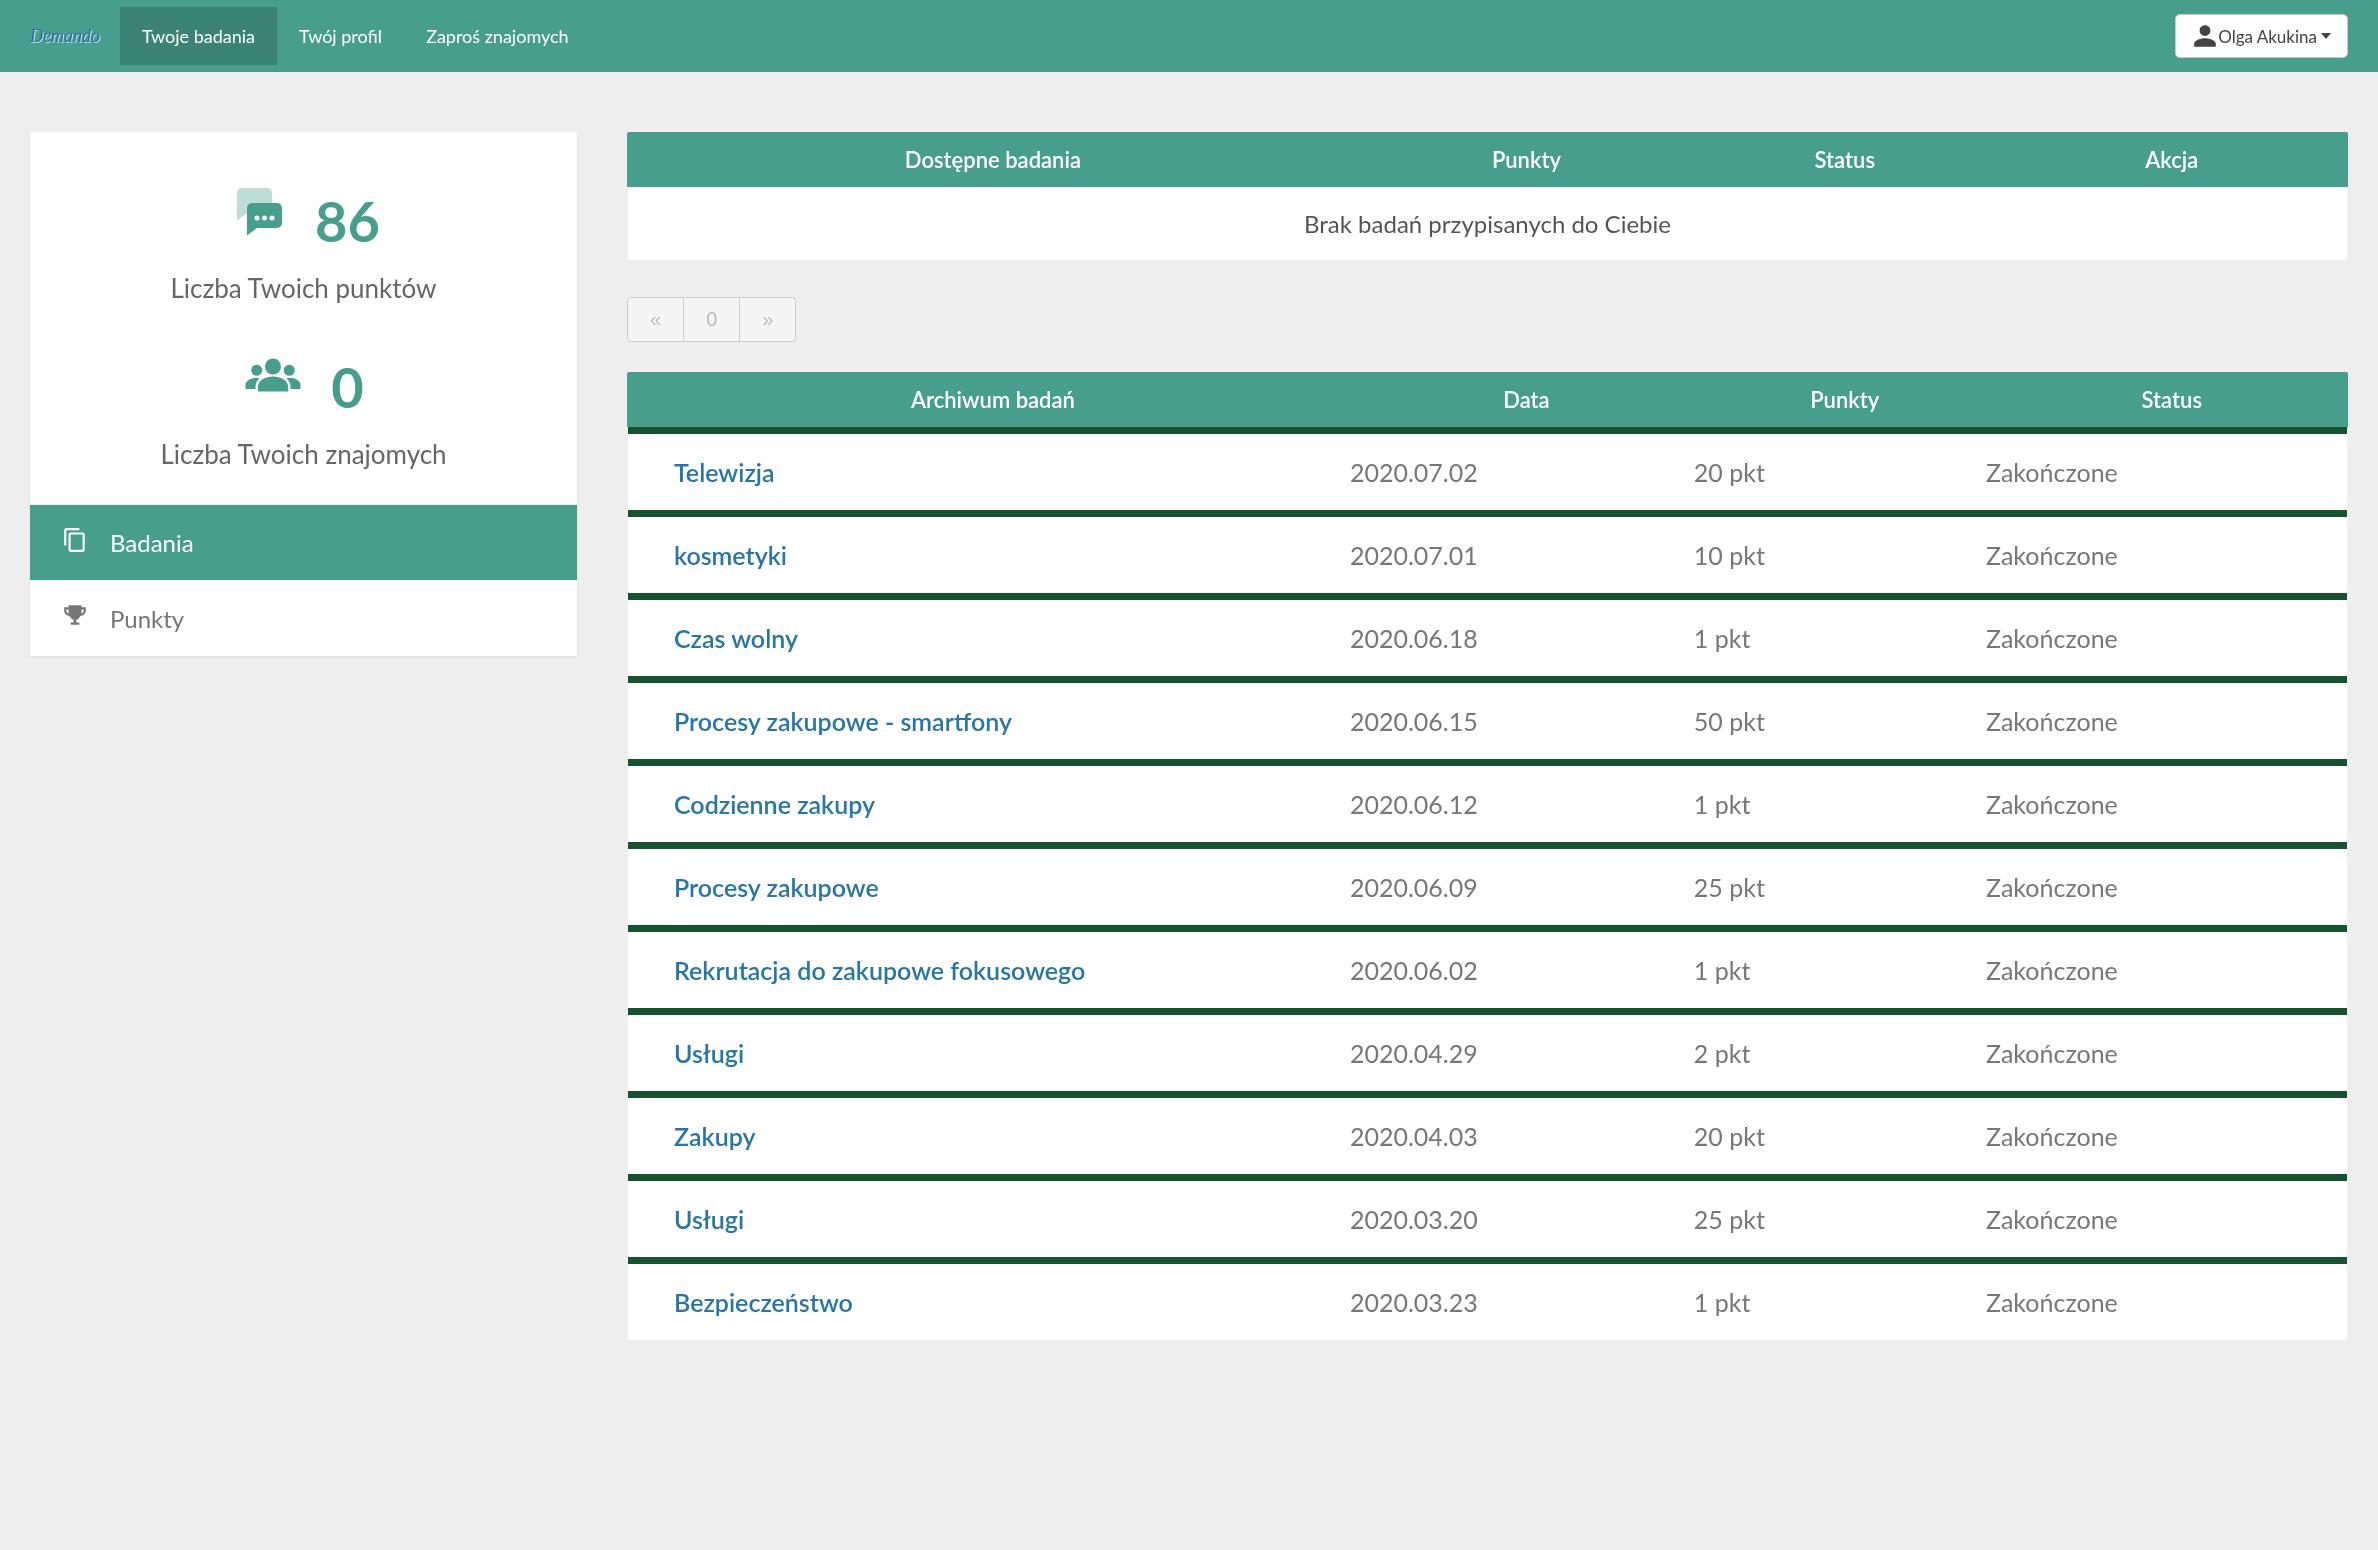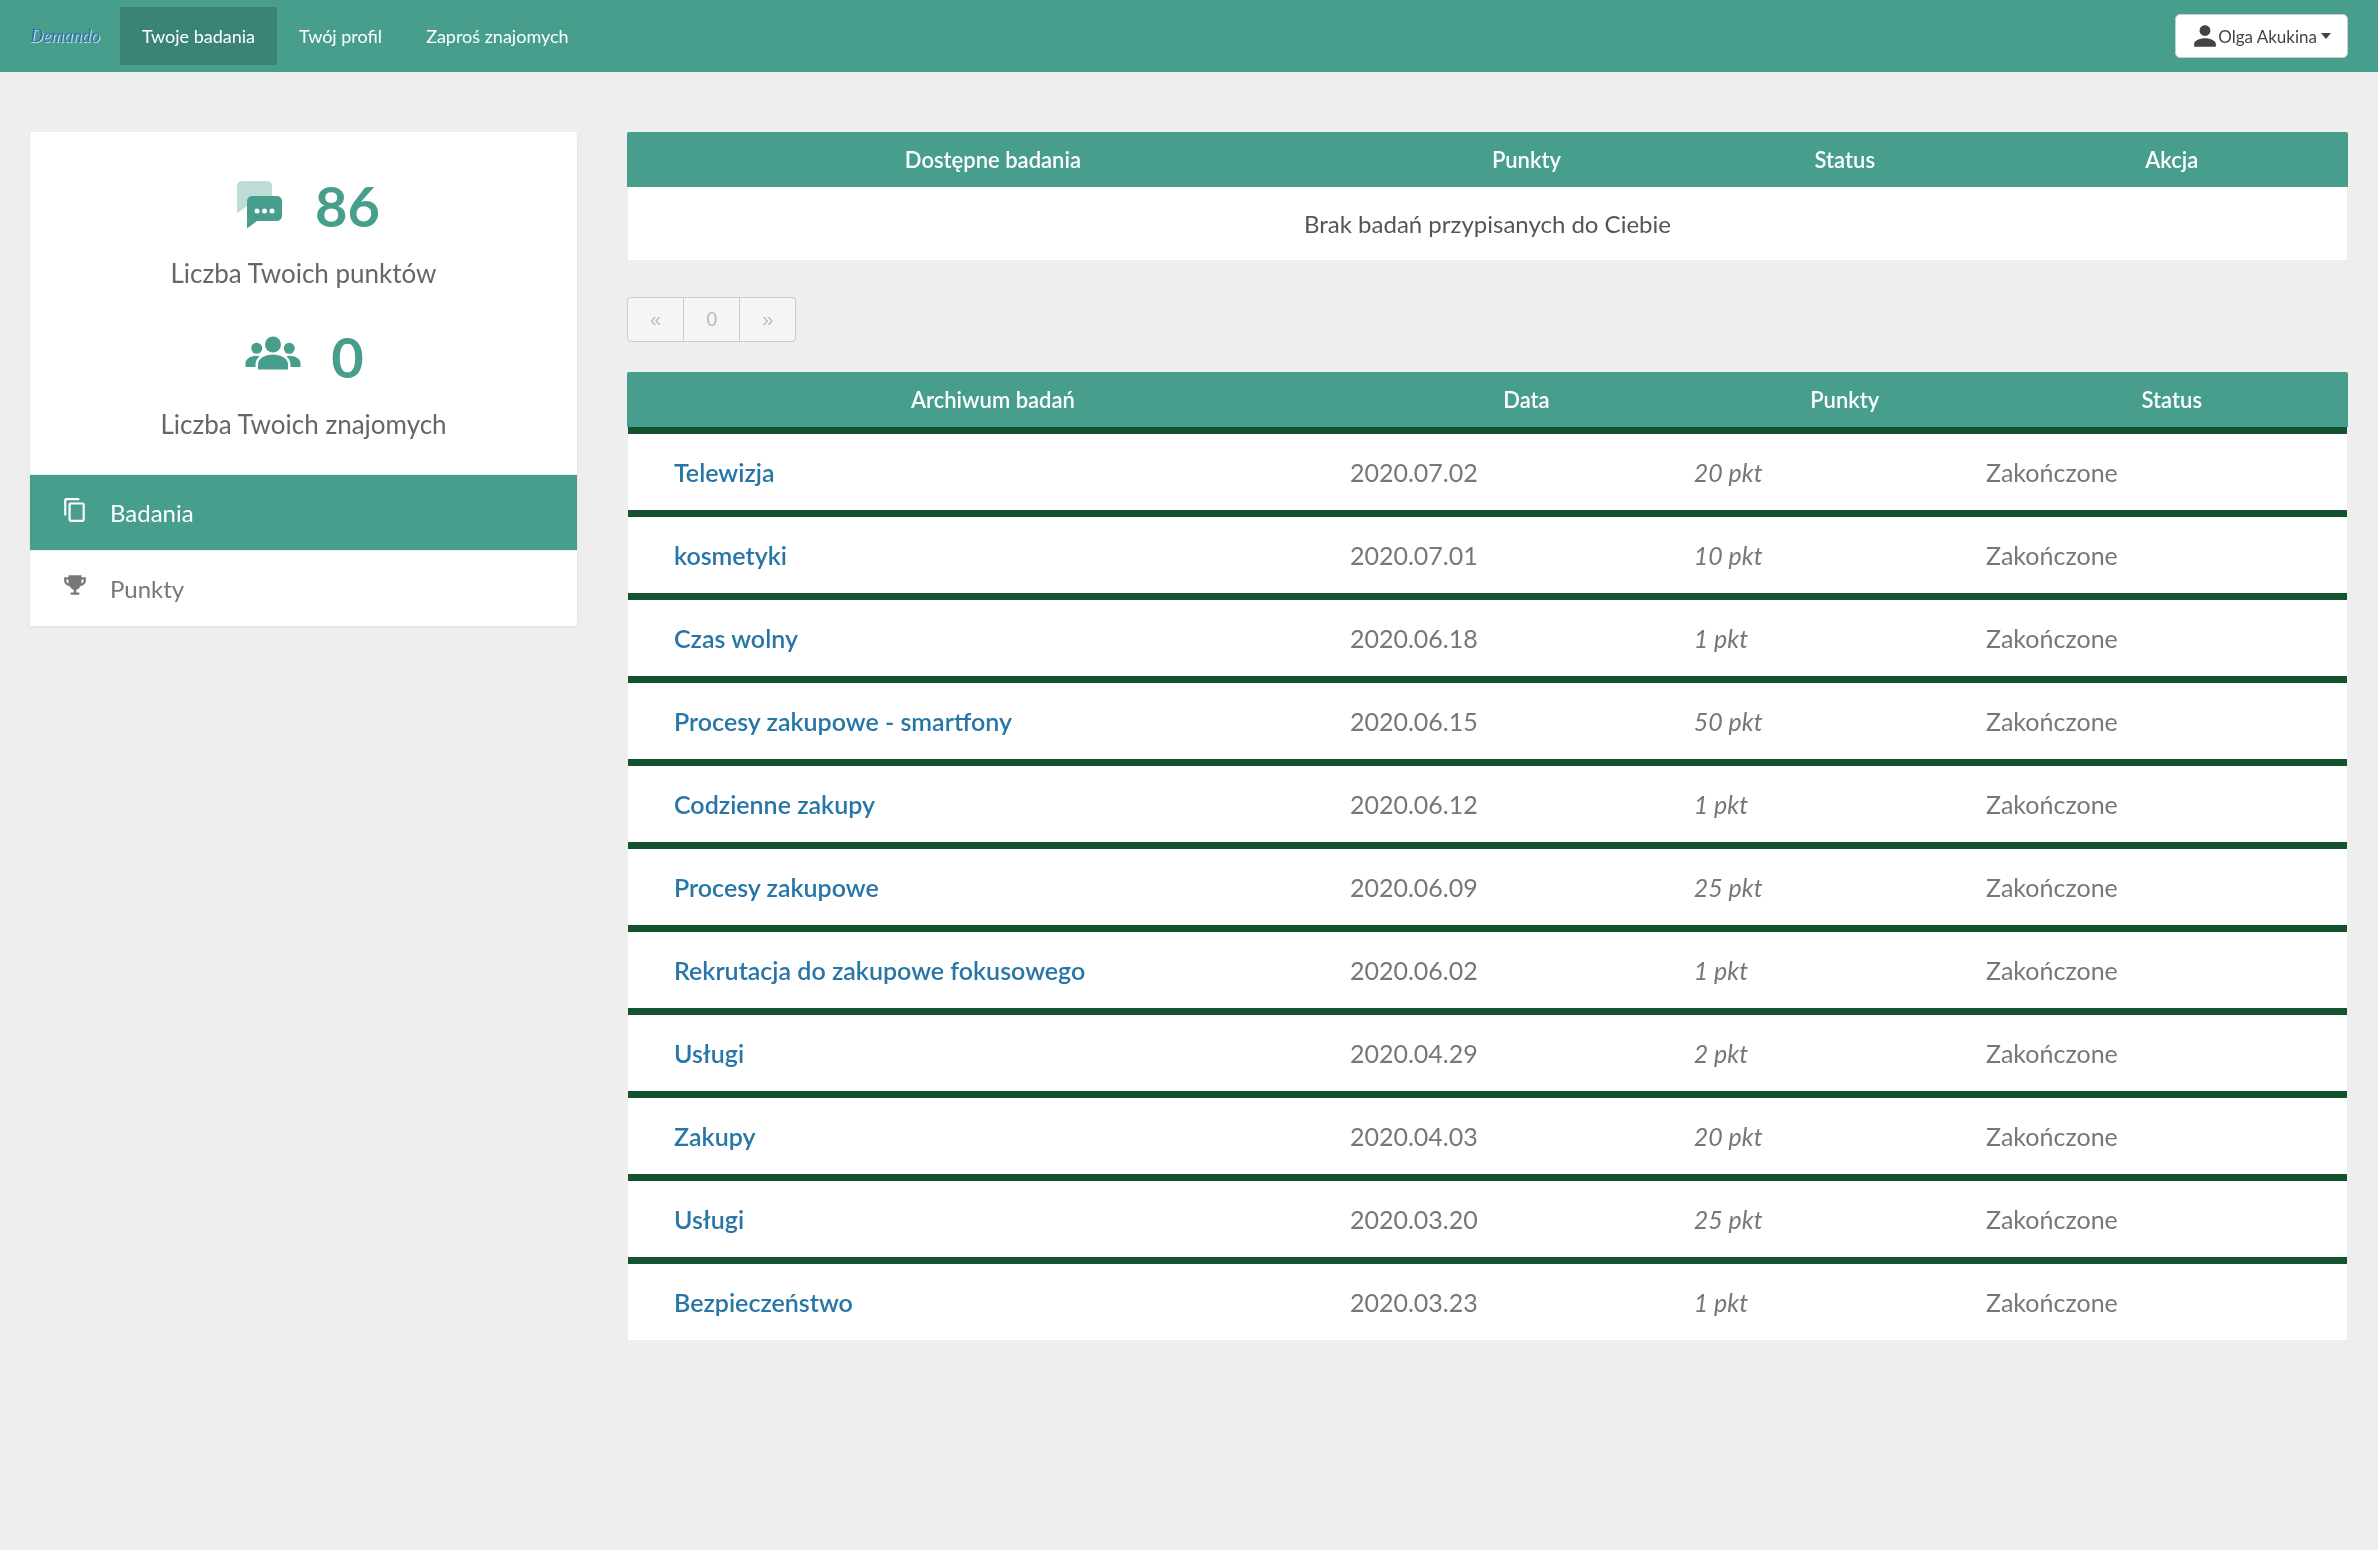--- a/index.html
+++ b/index.html
@@ -65,21 +65,21 @@
   border-radius: 2px;
 }
 .stats-card { text-align: center; padding: 40px 20px 0 20px; }
 .stat-row {
   display: flex;
   align-items: center;
   justify-content: center;
   gap: 28px;
   color: #479e8c;
 }
-.stat-value { font-size: 56px; font-weight: 700; }
+.stat-value { font-size: 56px; font-weight: 700; margin-top: 15px; }
 .stat-label { font-size: 26px; color: #666; margin: 18px 0 34px 0; }
 .menu-list { margin-top: 10px; }
 .menu-item {
   display: flex;
   align-items: center;
   gap: 22px;
   padding: 22px 32px;
   font-size: 24px;
   color: #777;
   cursor: pointer;
@@ -122,21 +122,21 @@
 .archive-table { background: #fff; border: 1px solid #eee; border-top: none;}
 .archive-row {
   display: flex;
   padding: 23px 0;
   border-top: 7px solid #14532d;
   font-size: 25px;
 }
 .archive-row .c-name { flex: 0 0 42%; padding-left: 46px; }
 .archive-row .c-name a { color: #2876a7; font-weight: 600; text-decoration: none; }
 .archive-row .c-date { flex: 0 0 20%; color: #777; }
-.archive-row .c-pts  { flex: 0 0 17%; color: #777; font-style: italic; }
+.archive-row .c-pts  { flex: 0 0 17%; color: #777; }
 .archive-row .c-stat { flex: 1; color: #777; }
 .col-name { flex: 0 0 42%; }
 .col-date { flex: 0 0 20%; }
 .col-pts  { flex: 0 0 17%; }
 .col-stat { flex: 1; }
 .av-col1 { flex: 0 0 42%; }
 .av-col2 { flex: 0 0 20%; }
 .av-col3 { flex: 0 0 17%; }
 .av-col4 { flex: 1; }
 .icon-svg { width: 60px; height: 60px; }

